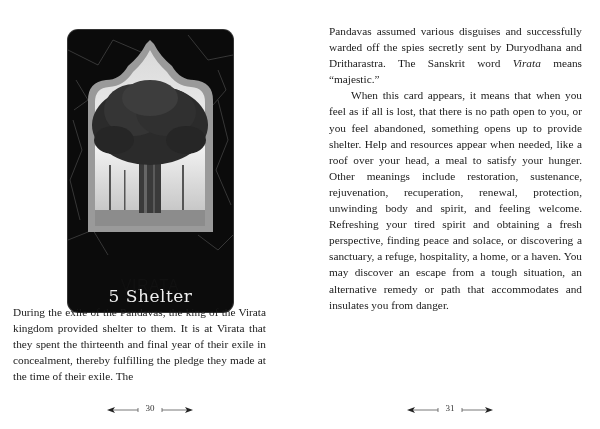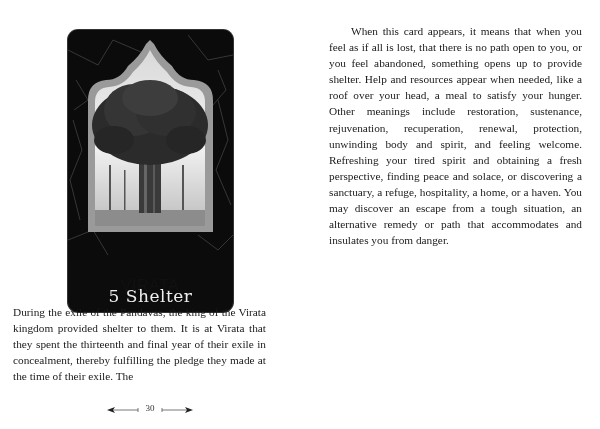--- a/index.html
+++ b/index.html
@@ -97,16 +97,30 @@
         <line x1="57" y1="6" x2="82" y2="6" stroke="#555" stroke-width="0.8"></line>
         <path d="M88,6 L80,3 L82,6 L80,9 Z" fill="#222"></path>
       </svg>
       <div class="num">30</div>
     </div>
   </div>
 </div>
 
 <div class="page right">
   <div class="body-text">
+    <p><span>Pandavas assumed various disguises and successfully warded off the spies secretly sent by Duryodhana and Dritharastra. The Sanskrit word </span><em>Virata</em><span> means “majestic.”</span></p>
     <p class="indent">When this card appears, it means that when you feel as if all is lost, that there is no path open to you, or you feel abandoned, something opens up to provide shelter. Help and resources appear when needed, like a roof over your head, a meal to satisfy your hunger. Other meanings include restoration, sustenance, rejuvenation, recuperation, renewal, protection, unwinding body and spirit, and feeling welcome. Refreshing your tired spirit and obtaining a fresh perspective, finding peace and solace, or discovering a sanctuary, a refuge, hospitality, a home, or a haven. You may discover an escape from a tough situation, an alternative remedy or path that accommodates and insulates you from danger.</p>
   </div>
 
+  <div class="folio">
+    <div class="inner">
+      <svg width="90" height="12" viewBox="0 0 90 12" style="position:absolute;left:0;top:0;">
+        <path d="M2,6 L10,3 L8,6 L10,9 Z" fill="#222"></path>
+        <line x1="8" y1="6" x2="33" y2="6" stroke="#555" stroke-width="0.8"></line>
+        <line x1="33" y1="4" x2="33" y2="8" stroke="#555" stroke-width="0.8"></line>
+        <line x1="57" y1="4" x2="57" y2="8" stroke="#555" stroke-width="0.8"></line>
+        <line x1="57" y1="6" x2="82" y2="6" stroke="#555" stroke-width="0.8"></line>
+        <path d="M88,6 L80,3 L82,6 L80,9 Z" fill="#222"></path>
+      </svg>
+      <div class="num">31</div>
+    </div>
+  </div>
 </div>
 
 </body></html>

